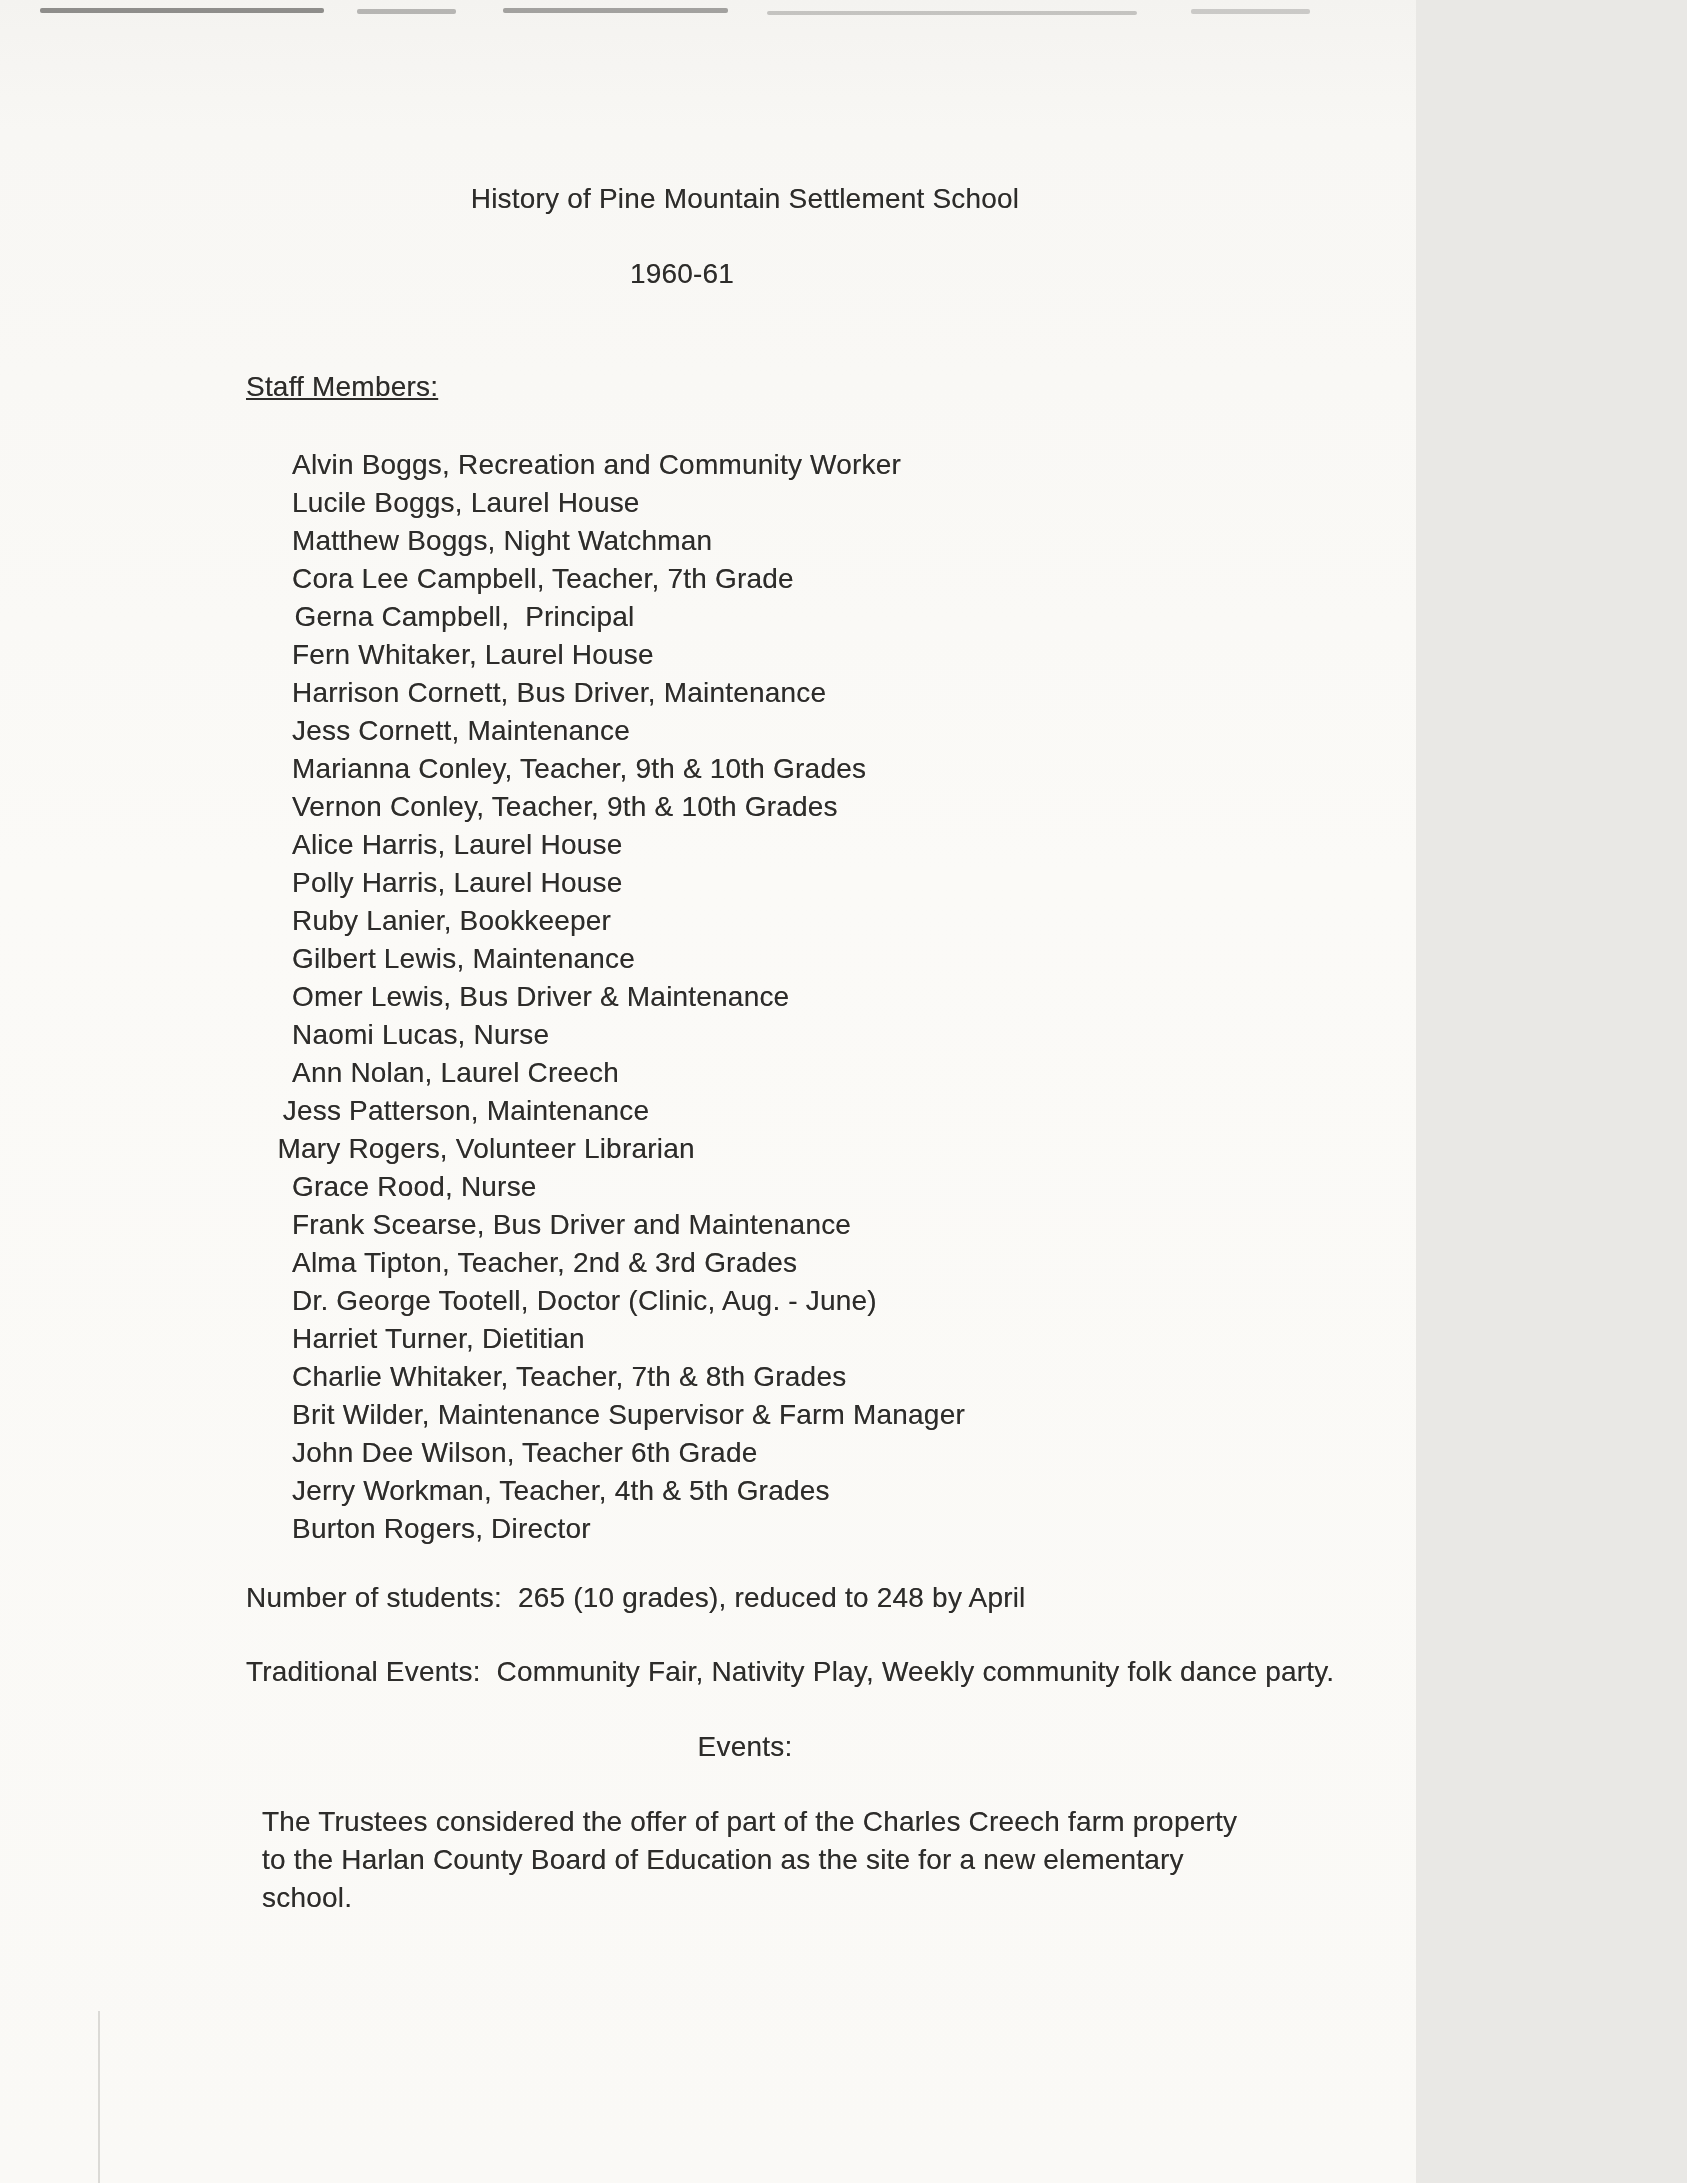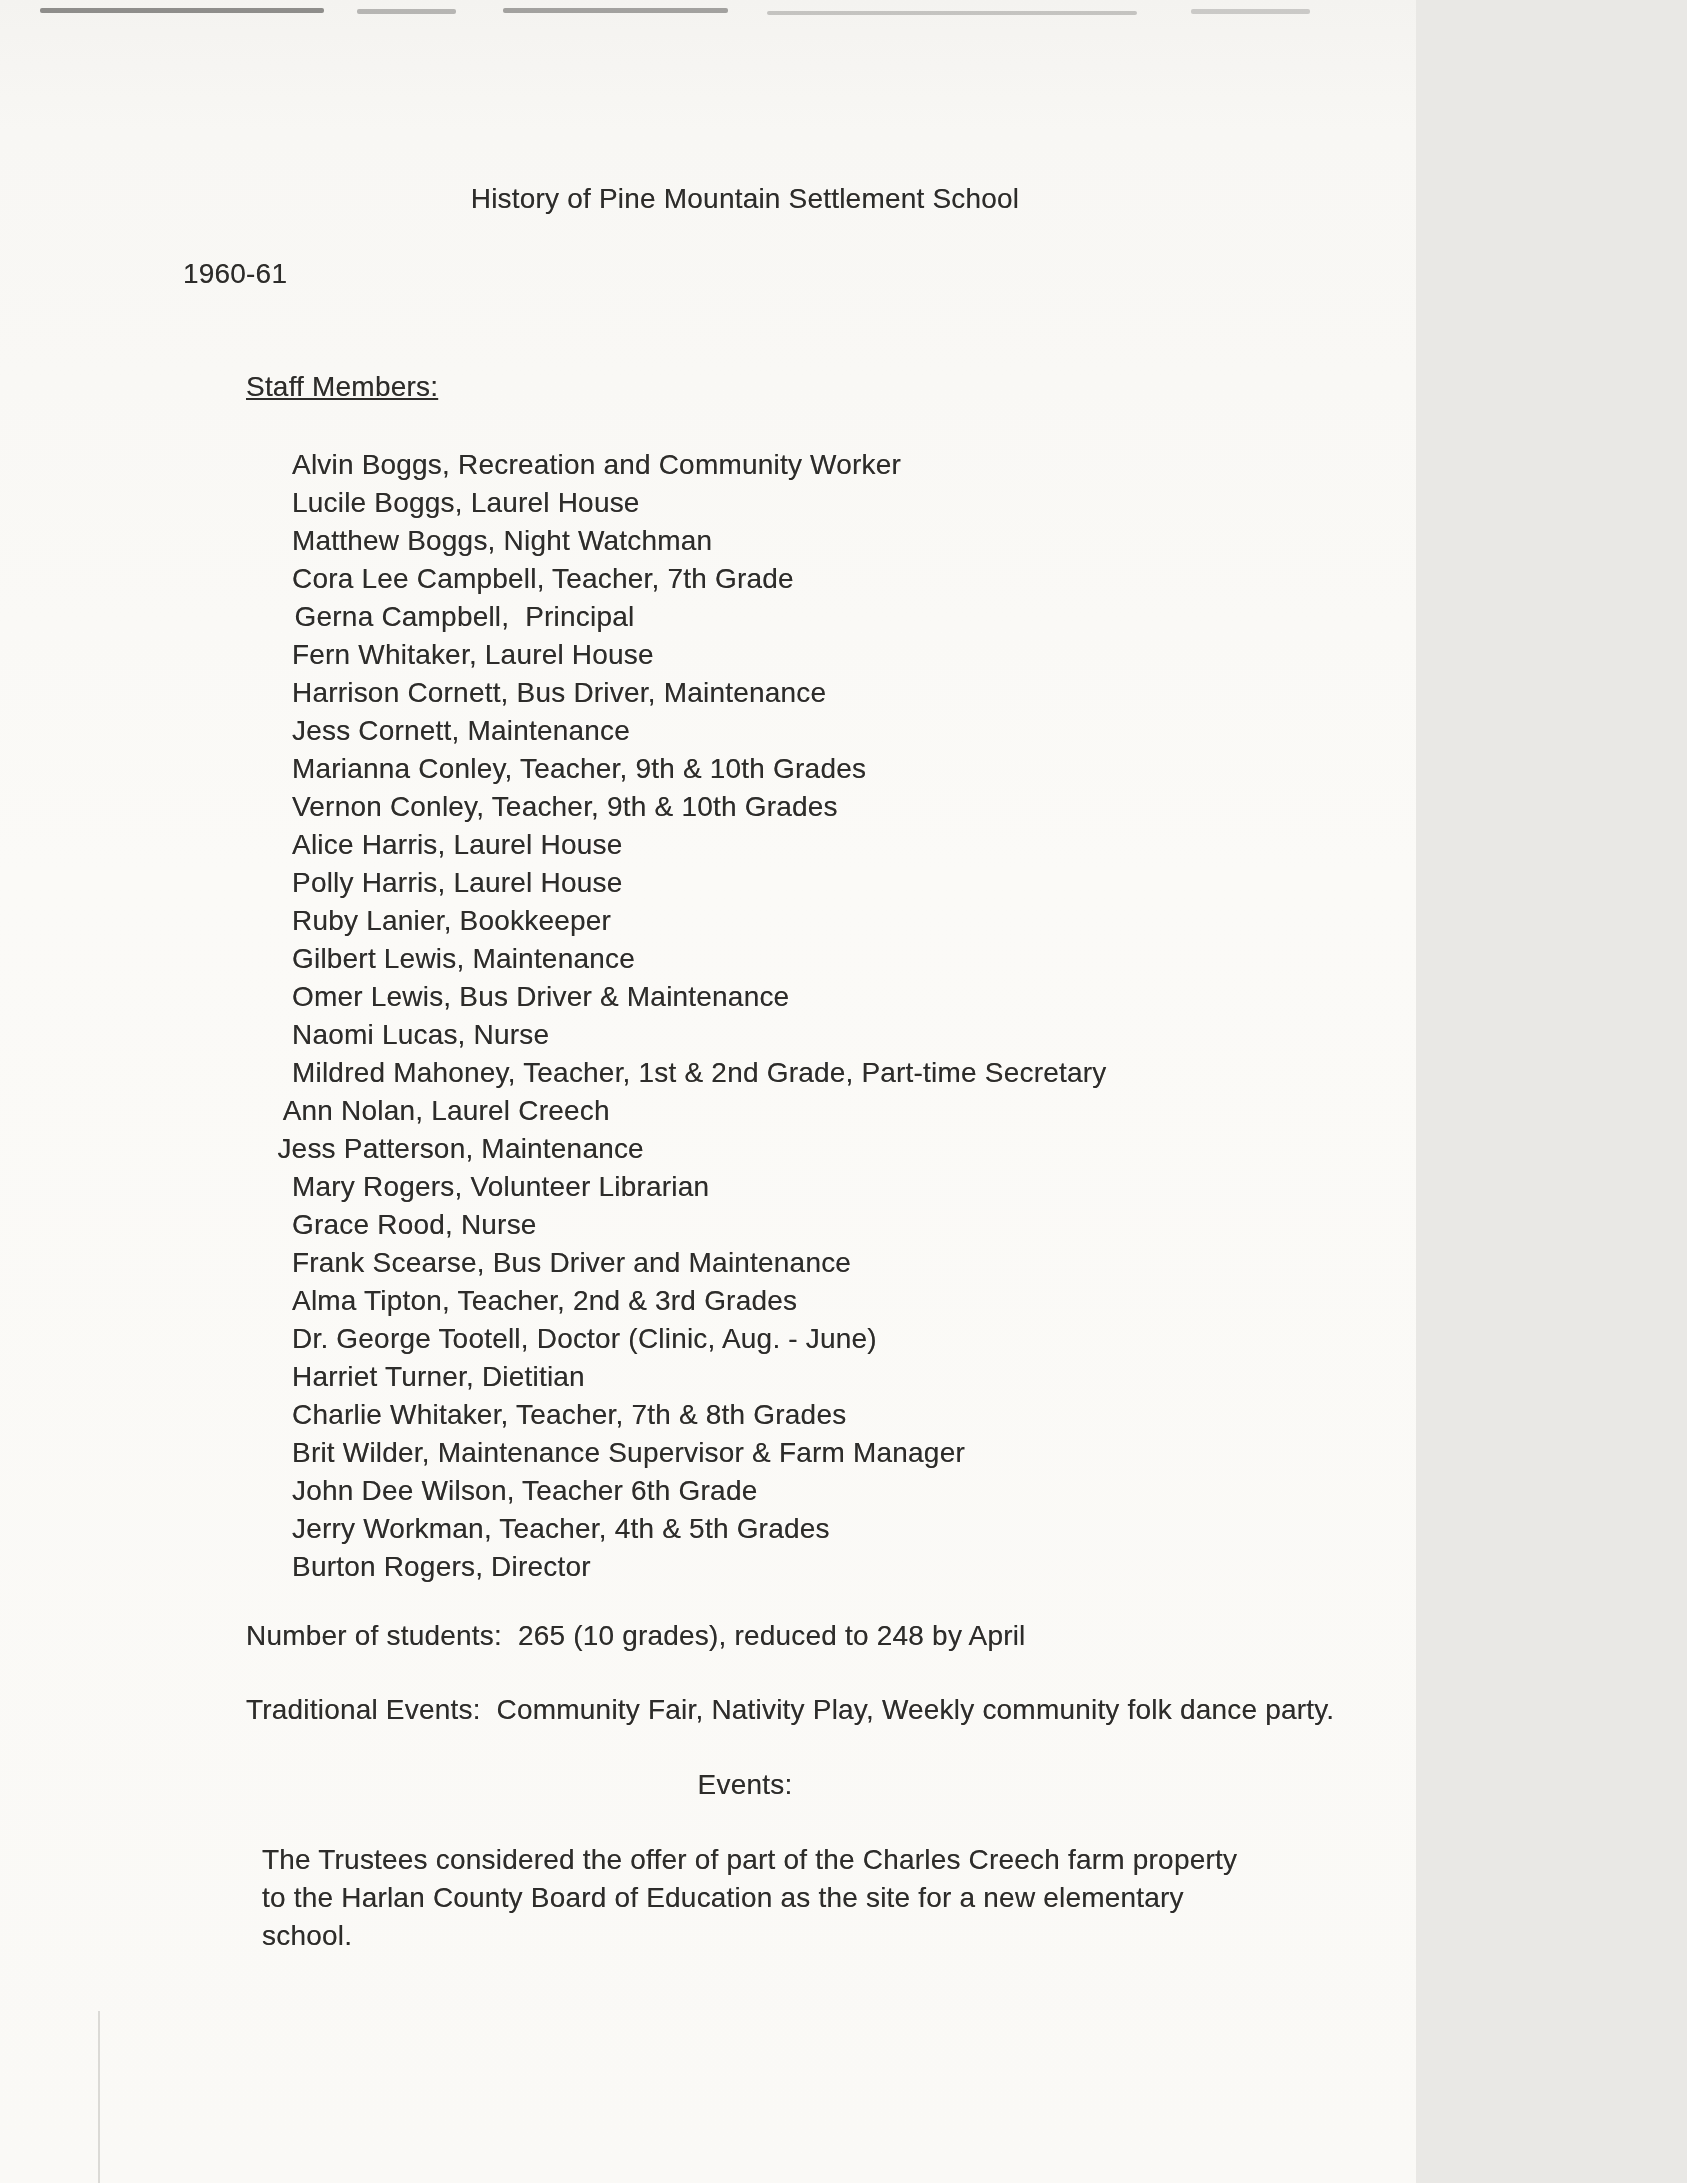--- a/index.html
+++ b/index.html
@@ -23,21 +23,21 @@
     line-height: 38px;
     letter-spacing: 0.2px;
     text-shadow: 0 0 0.5px rgba(45,44,42,0.55);
   }
   .doc-title {
     text-align: center;
     white-space: nowrap;
     margin: 0 0 37px 0;
   }
   .doc-subtitle {
-    text-align: left;
+    text-align: center;
     white-space: nowrap;
     position: relative;
     left: -63px;
     margin: 0 0 75px 0;
   }
   .staff-heading {
     white-space: nowrap;
     margin: 0 0 40px 0;
     text-decoration: underline;
   }
@@ -149,21 +149,20 @@
         <li>Harrison Cornett, Bus Driver, Maintenance</li>
         <li>Jess Cornett, Maintenance</li>
         <li>Marianna Conley, Teacher, 9th &amp; 10th Grades</li>
         <li>Vernon Conley, Teacher, 9th &amp; 10th Grades</li>
         <li>Alice Harris, Laurel House</li>
         <li>Polly Harris, Laurel House</li>
         <li>Ruby Lanier, Bookkeeper</li>
         <li>Gilbert Lewis, Maintenance</li>
         <li>Omer Lewis, Bus Driver &amp; Maintenance</li>
         <li>Naomi Lucas, Nurse</li>
-        <li>Mildred Mahoney, Teacher, 1st &amp; 2nd Grade, Part-time Secretary</li>
         <li>Ann Nolan, Laurel Creech</li>
         <li>Jess Patterson, Maintenance</li>
         <li>Mary Rogers, Volunteer Librarian</li>
         <li>Grace Rood, Nurse</li>
         <li>Frank Scearse, Bus Driver and Maintenance</li>
         <li>Alma Tipton, Teacher, 2nd &amp; 3rd Grades</li>
         <li>Dr. George Tootell, Doctor (Clinic, Aug. - June)</li>
         <li>Harriet Turner, Dietitian</li>
         <li>Charlie Whitaker, Teacher, 7th &amp; 8th Grades</li>
         <li>Brit Wilder, Maintenance Supervisor &amp; Farm Manager</li>

